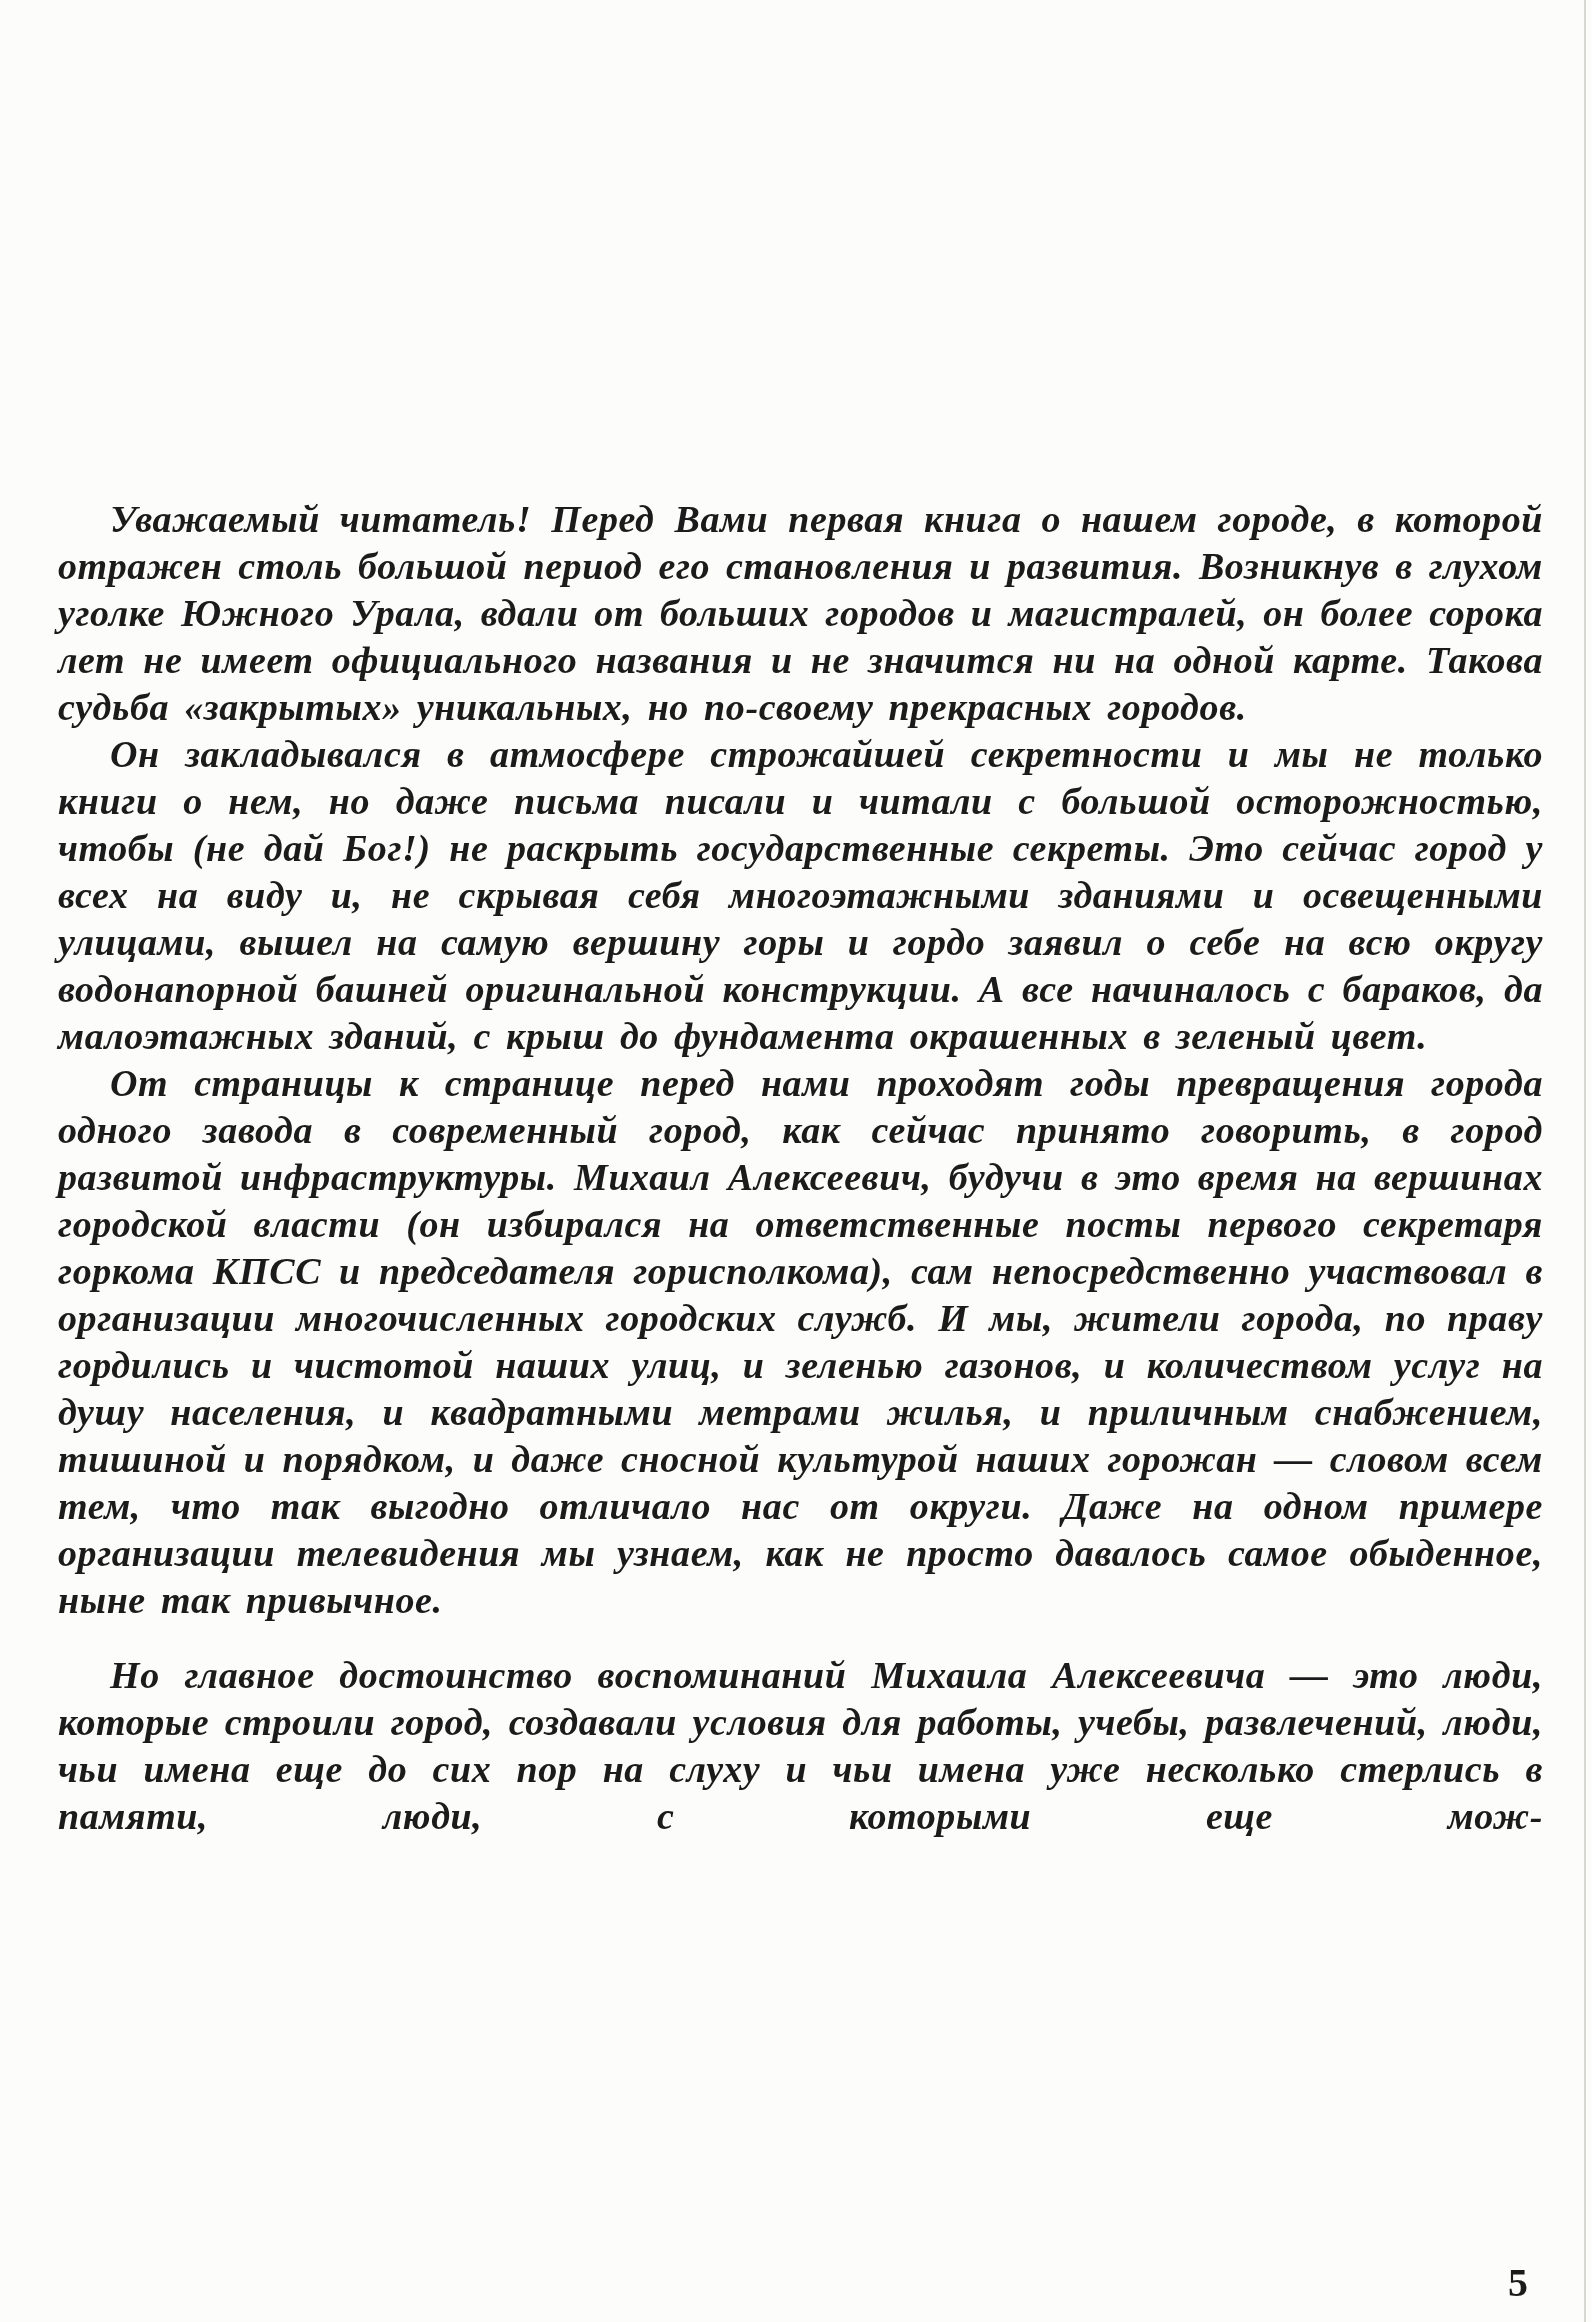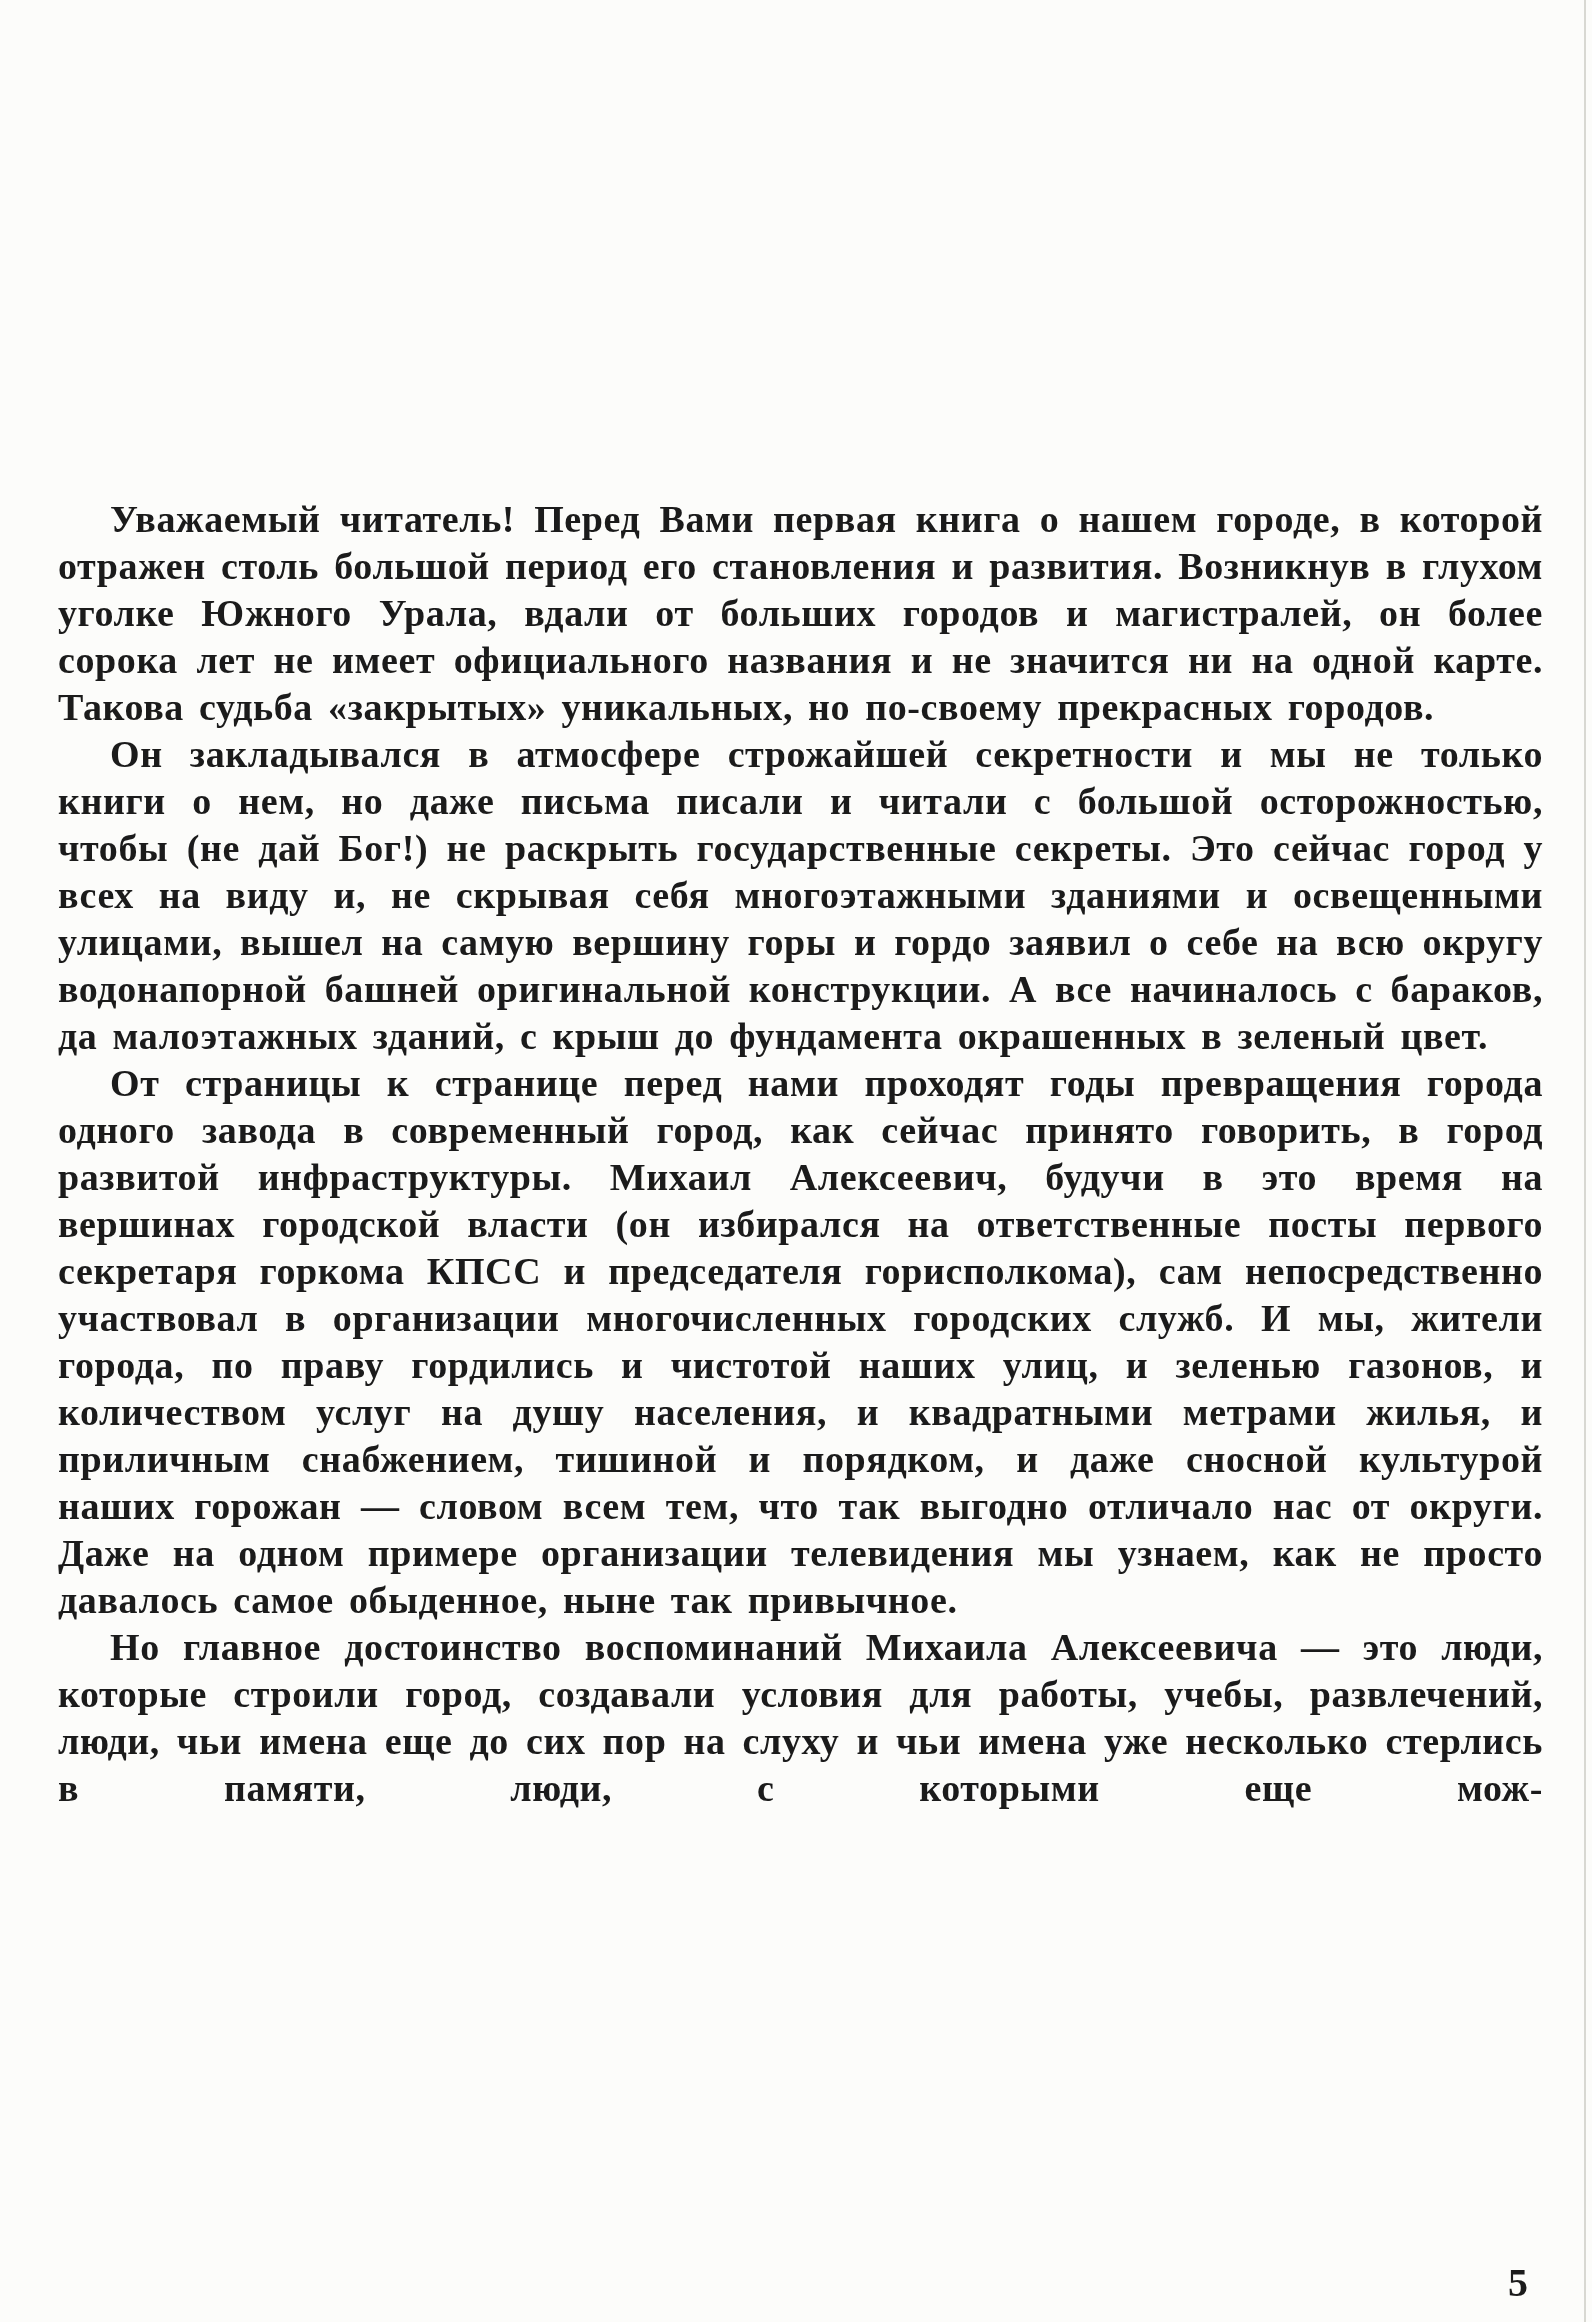--- a/index.html
+++ b/index.html
@@ -40,29 +40,31 @@
     left: 58px;
     top: 496px;
     width: 1485px;
     color: #1b1b1b;
     font-weight: 700;
     font-size: 38px;
     line-height: 47px;
     text-align: justify;
     letter-spacing: 0.6px;
     word-spacing: 5px;
+    font-style: italic;
   }
 
   .para {
     text-indent: 52px;
   }
 
   .para.last {
     
     text-align-last: justify;
+    margin-top: 28px;
   }
 
   .page-number {
     position: absolute;
     right: 64px;
     top: 2261px;
     color: #1b1b1b;
     font-weight: 700;
     font-size: 40px;
     line-height: 44px;

